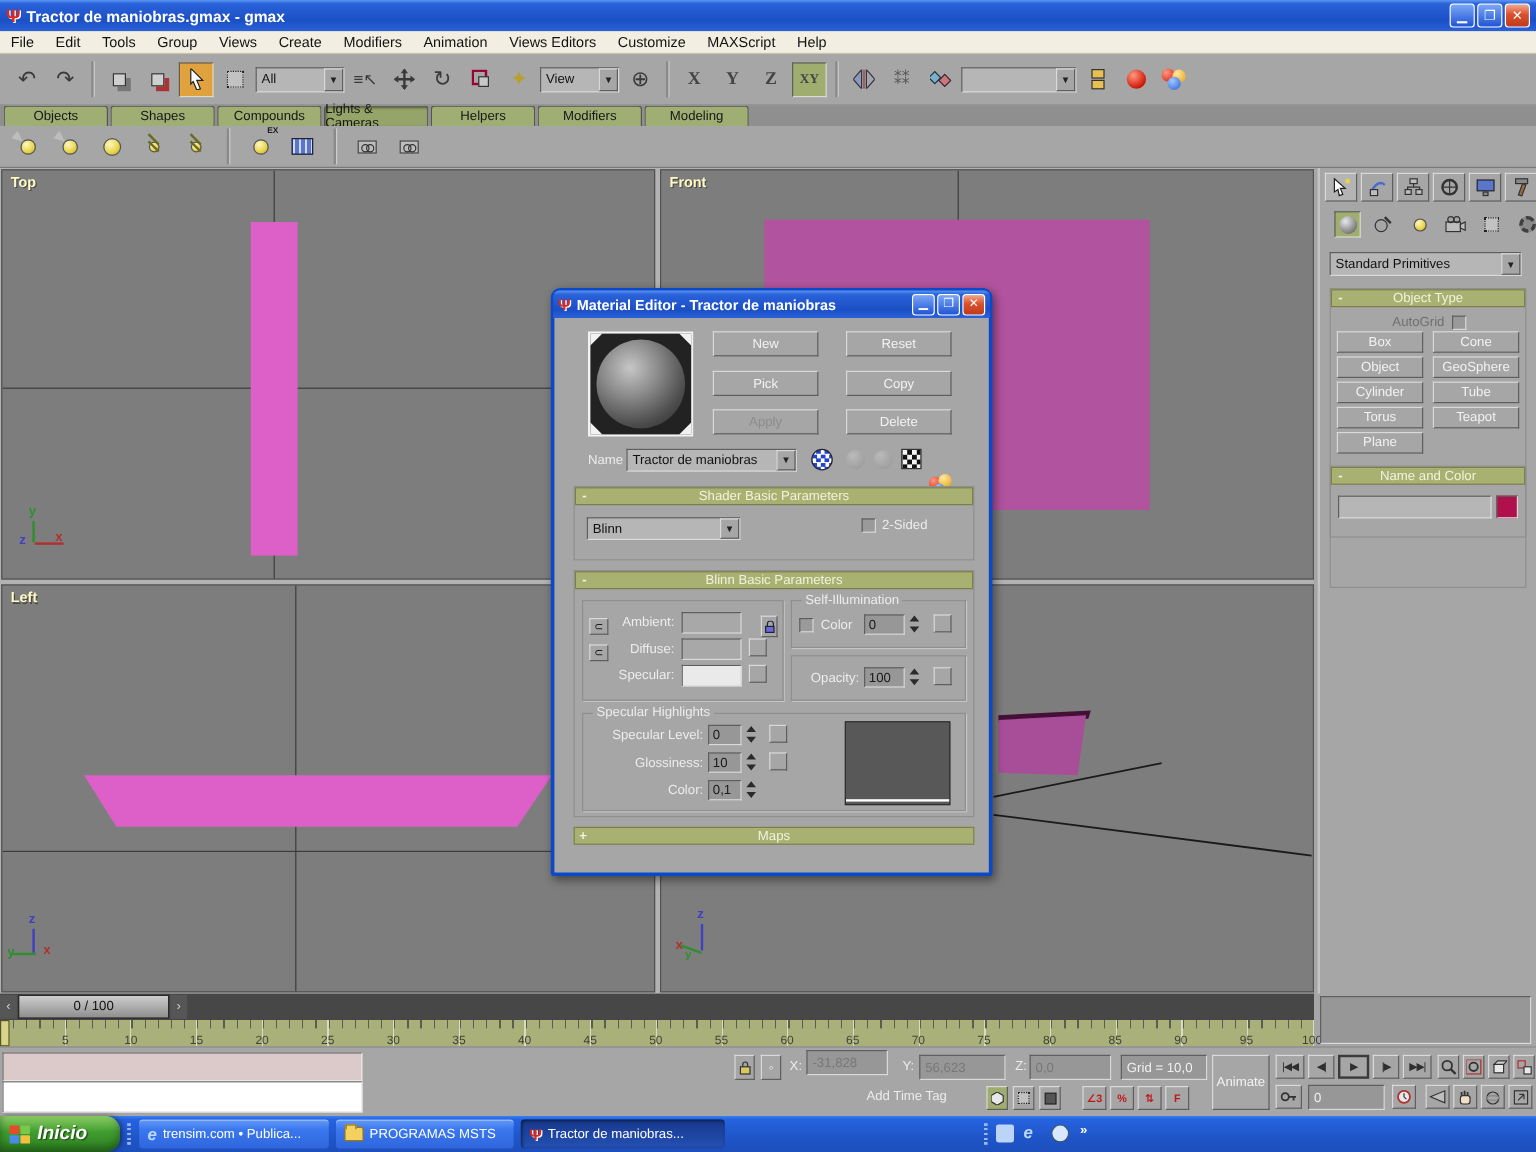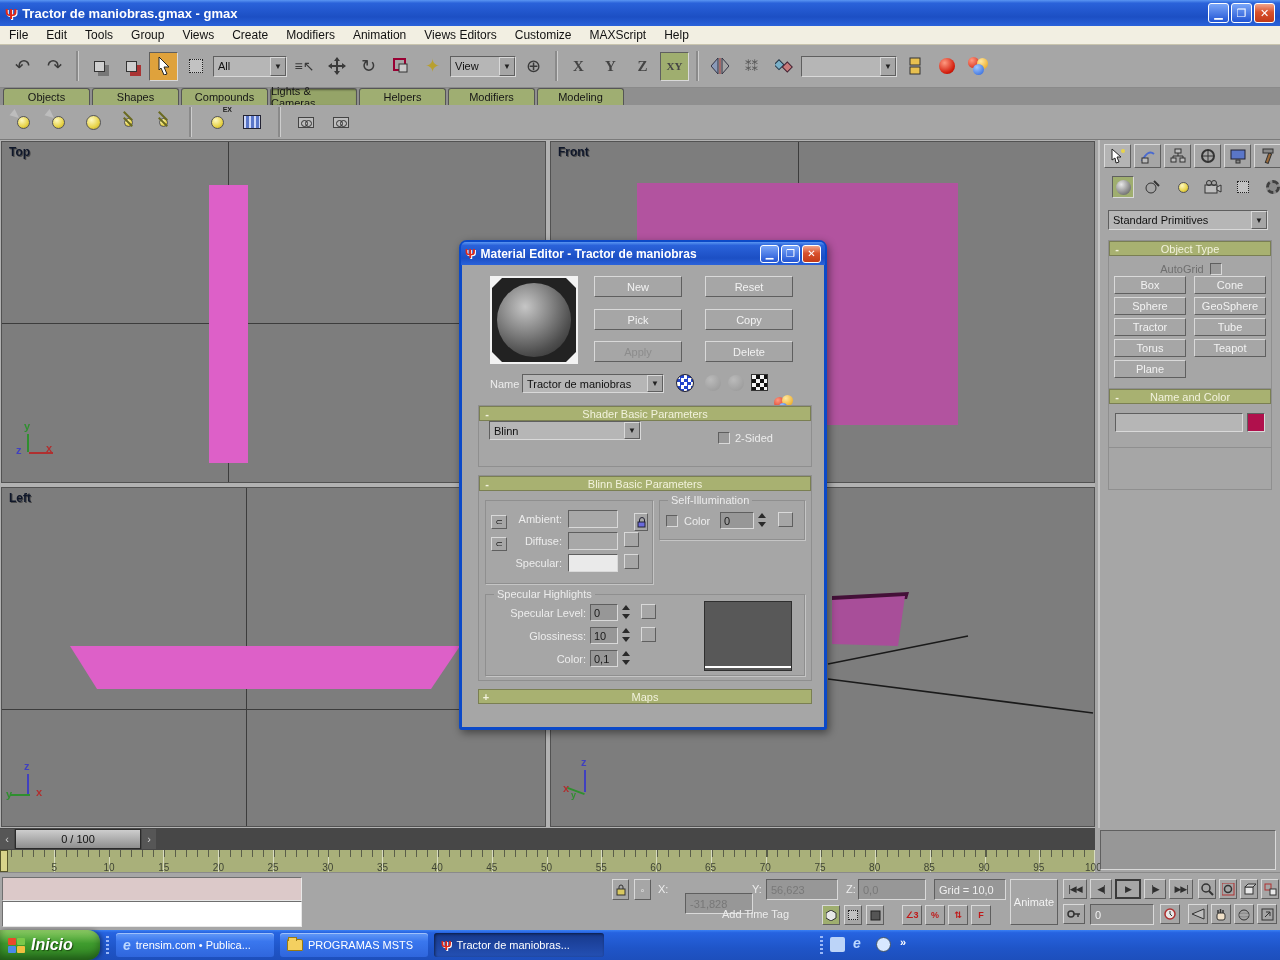--- a/index.html
+++ b/index.html
@@ -84,21 +84,21 @@
   .ex-tag{position:absolute;right:-2px;top:-3px;font-size:7px;color:#222;font-weight:bold;}
   .panel-ic{width:18px;height:14px;background:#5a76c8;border:1px solid #223;
     background-image:repeating-linear-gradient(90deg,#cfd8f8 0 2px,transparent 2px 5px);}
   .camtgt{width:16px;height:11px;background:#bdbdbd;border:1px solid #444;position:relative;}
   .camtgt:before{content:"";position:absolute;left:2px;top:2px;width:5px;height:5px;border:1px solid #333;border-radius:50%;}
   .camtgt:after{content:"";position:absolute;right:1px;top:2px;width:5px;height:5px;border:1px solid #333;border-radius:50%;}
 
   
   .vp-region{left:0;top:140px;width:1095px;height:688px;background:#b2b2b2;}
   .vp{position:absolute;background:#7d7d7d;border:1px solid #525252;overflow:hidden;}
-  .vp-label{position:absolute;left:7px;top:3px;color:#0f172a;font-weight:bold;font-size:12px;
+  .vp-label{position:absolute;left:7px;top:3px;color:#fef9c3;font-weight:bold;font-size:12px;
     text-shadow:1px 1px 0 #4a4a4a;z-index:3;}
   .gline{position:absolute;background:#3c3c3c;}
   .shape{position:absolute;}
   .gz{position:absolute;font-size:11px;font-weight:bold;}
   .gz-line{position:absolute;}
 
   
   .cpanel{left:1098px;top:140px;width:182px;height:688px;background:#a6a6a6;border-left:2px solid #c4c4c4;}
   .cp-tabs{position:absolute;left:4px;top:4px;display:flex;gap:3px;}
   .cp-tab{width:27px;height:24px;display:flex;align-items:center;justify-content:center;
@@ -488,23 +488,23 @@
     </div>
     <div class="abs" style="left:0;top:22px;width:164px;display:flex;align-items:center;justify-content:center;gap:6px;">
       <span class="dklabel">AutoGrid</span>
       <span class="chk"></span>
     </div>
   </div>
   <div class="objgrid">
 
   <span class="gbtn">Box</span>
       <span class="gbtn">Cone</span>
-      <span class="gbtn">Sphere</span>
+      <span class="gbtn">Object</span>
       <span class="gbtn">GeoSphere</span>
-      <span class="gbtn">Tractor</span>
+      <span class="gbtn">Cylinder</span>
       <span class="gbtn">Tube</span>
       <span class="gbtn">Torus</span>
       <span class="gbtn">Teapot</span>
       <span class="gbtn">Plane</span>
     </div>
 
   <div class="abs" style="left:8px;top:248px;width:164px;height:60px;border:1px solid #8f8f8f;">
     <div class="rollhead">
       <span class="rh-sign">-</span>
       <span class="rh-title">Name and Color</span>
@@ -534,21 +534,21 @@
 
   <span class="abs gbtn" style="left:612px;top:6px;width:17px;height:21px;">
     <svg width="10" height="12">
         <rect x="1" y="5" width="8" height="6" fill="#d8c860" stroke="#333"></rect>
         <path d="M3 5V3a2 2 0 014 0v2" fill="none" stroke="#333"></path>
       </svg>
   </span>
   <span class="abs gbtn" style="left:634px;top:6px;width:17px;height:21px;">◦</span>
 
   <span class="abs glabel" style="left:658px;top:10px;">X:</span>
-  <div class="abs sunken" style="left:672px;top:20px;width:68px;height:21px;color:#787878;margin-left:13px;">
+  <div class="abs sunken" style="left:672px;top:2px;width:68px;height:21px;color:#787878;">
     <span>-31,828</span>
   </div>
   <span class="abs glabel" style="left:752px;top:10px;">Y:</span>
   <div class="abs sunken" style="left:766px;top:6px;width:72px;height:21px;color:#787878;">
     <span>56,623</span>
   </div>
   <span class="abs glabel" style="left:846px;top:10px;">Z:</span>
   <div class="abs sunken" style="left:858px;top:6px;width:68px;height:21px;color:#787878;">
     <span>0,0</span>
   </div>
@@ -696,21 +696,21 @@
     <i style="left:8px;top:0;background:radial-gradient(circle at 35% 30%,#ffe8a0,#e8a010);"></i>
     <i style="left:5px;top:8px;width:8px;height:8px;background:radial-gradient(circle at 35% 30%,#a0c8ff,#2860d8);"></i>
   </span>
 
   
   <div class="abs" style="left:16px;top:162px;width:334px;height:62px;border:1px solid #8f8f8f;">
     <div class="rollhead">
       <span class="rh-sign">-</span>
       <span class="rh-title">Shader Basic Parameters</span>
     </div>
-    <div class="combo abs" style="left:10px;top:15px;width:152px;height:19px;">
+    <div class="combo abs" style="left:10px;top:25px;width:128px;height:19px;">
       <span class="ctext">Blinn</span>
         <span class="carrow">▼</span>
     </div>
     <span class="chk abs" style="left:239px;top:26px;"></span>
     <span class="abs glabel" style="left:256px;top:26px;">2-Sided</span>
   </div>
 
   
   <div class="abs" style="left:16px;top:232px;width:334px;height:206px;border:1px solid #8f8f8f;">
     <div class="rollhead">
@@ -744,20 +744,31 @@
       <div class="vfield" style="left:60px;top:11px;width:34px;">
         <span>0</span>
       </div>
       <span class="spin abs" style="left:96px;top:11px;">
           <i class="up"></i>
           <i class="dn"></i>
         </span>
       <span class="mapbtn gbtn" style="left:118px;top:11px;"></span>
     </div>
 
+    <div class="me-group" style="left:180px;top:70px;width:146px;height:38px;">
+      <span class="abs glabel" style="left:4px;top:12px;width:52px;text-align:right;">Opacity:</span>
+      <div class="vfield" style="left:60px;top:9px;width:34px;">
+        <span>100</span>
+      </div>
+      <span class="spin abs" style="left:96px;top:9px;">
+          <i class="up"></i>
+          <i class="dn"></i>
+        </span>
+      <span class="mapbtn gbtn" style="left:118px;top:9px;"></span>
+    </div>
 
     <div class="me-group" style="left:6px;top:118px;width:320px;height:82px;">
       <span class="gtitle">Specular Highlights</span>
       <span class="abs glabel" style="left:4px;top:12px;width:96px;text-align:right;">Specular Level:</span>
       <div class="vfield" style="left:104px;top:9px;width:28px;">
         <span>0</span>
       </div>
       <span class="spin abs" style="left:134px;top:9px;">
           <i class="up"></i>
           <i class="dn"></i>

